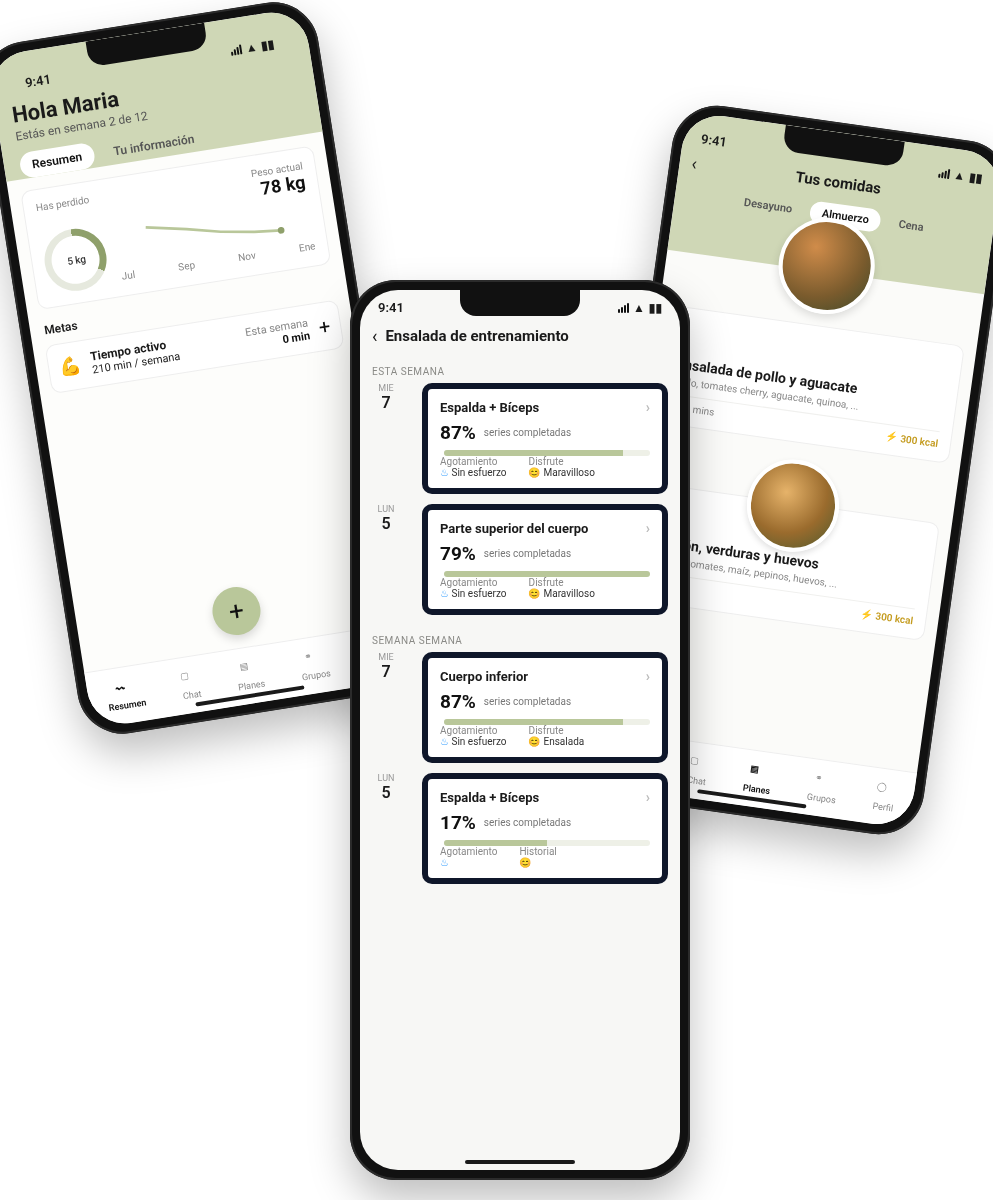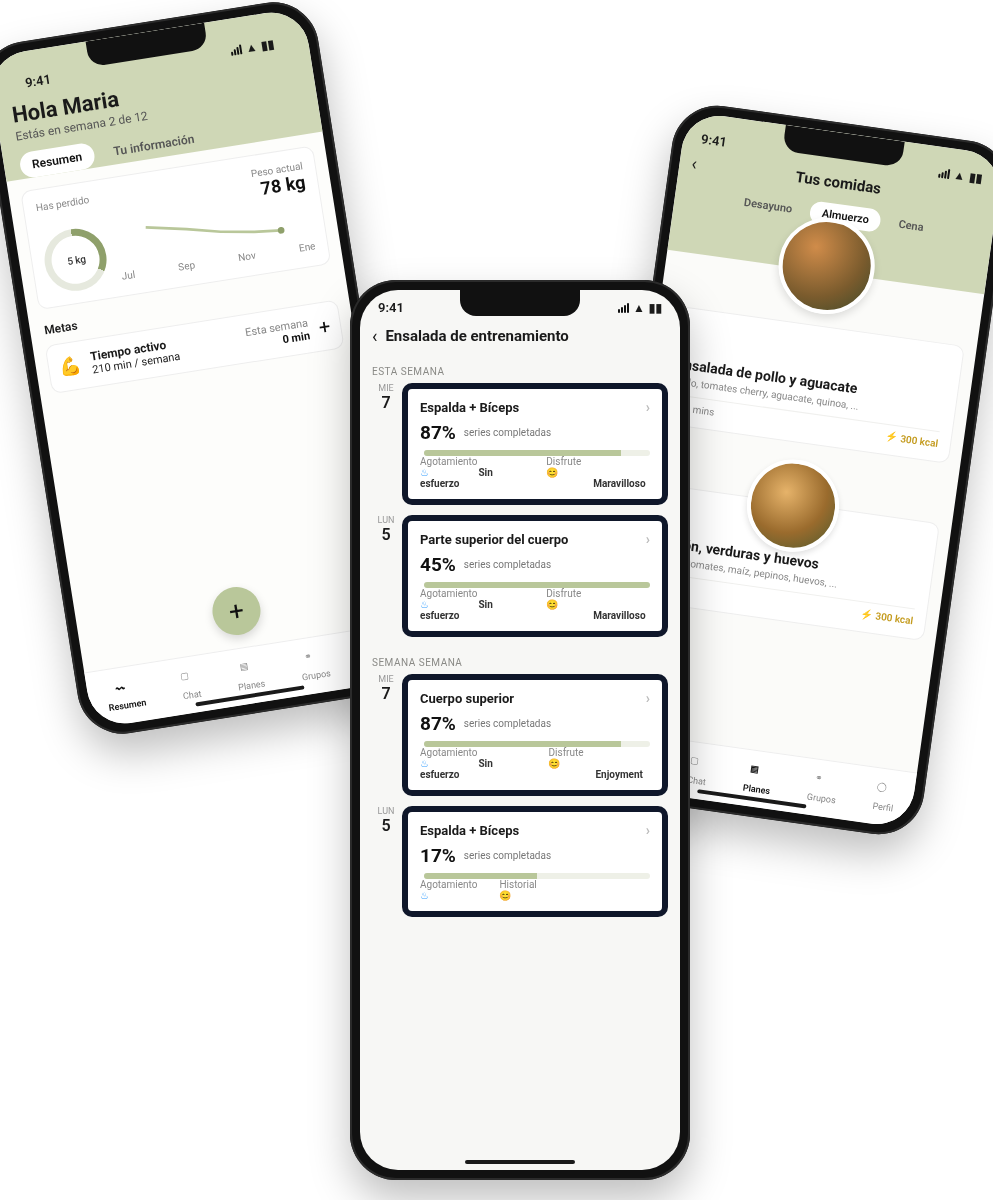--- a/index.html
+++ b/index.html
@@ -54,33 +54,33 @@
   .tabbar .ti{display:flex;flex-direction:column;align-items:center;gap:2px;}
   .tabbar .ti.active{color:#111;font-weight:600;}
   .tabbar svg,.tabbar .ico{width:18px;height:18px;}
 
   
   .p2 .screen{background:#f7f7f5;}
   .p2 .topbar{display:flex;align-items:center;gap:8px;padding:6px 12px 10px;font-size:15px;font-weight:700;}
   .p2 .topbar .b{font-weight:400;font-size:18px;}
   .p2 .grp{padding:0 12px;}
   .p2 .grp-h{font-size:10px;letter-spacing:.5px;color:#8a8a86;margin:10px 0 6px;}
-  .p2 .row{display:flex;gap:2px;}
+  .p2 .row{display:flex;gap:22px;}
   .p2 .date{width:28px;text-align:center;}
   .p2 .date .dw{font-size:9px;color:#999;}
   .p2 .date .dn{font-size:16px;font-weight:600;}
   .p2 .wcard{flex:1;background:#fff;border:6px solid #0f172a;border-radius:10px;padding:10px 12px;margin-bottom:10px;}
   .p2 .wcard .t{display:flex;justify-content:space-between;align-items:center;font-size:13px;font-weight:700;}
   .p2 .chev{color:#bbb;font-size:14px;}
   .p2 .prog{display:flex;align-items:center;gap:8px;margin:6px 0;font-size:10px;color:#777;}
   .p2 .pct{font-size:19px;font-weight:700;color:#111;}
   .p2 .bar{flex:1;height:6px;background:#eef0e7;border-radius:3px;overflow:hidden;margin-left:4px;}
   .p2 .bar i{display:block;height:100%;background:#b9c79a;}
   .p2 .meta{display:flex;gap:22px;font-size:10px;color:#888;}
-  .p2 .meta b{color:#333;font-weight:700;margin-left:47px;}
+  .p2 .meta b{color:#333;font-weight:400;}
 
   
   .p3 .screen{background:#fbfbf9;}
   .p3 .hero{background:#cfd7b6;padding:8px 0 46px;position:relative;}
   .p3 .topbar{display:flex;align-items:center;justify-content:center;padding:4px 12px;font-size:15px;font-weight:700;position:relative;}
   .p3 .back{position:absolute;left:12px;font-size:18px;font-weight:400;}
   .p3 .mtabs{display:flex;justify-content:center;gap:6px;margin-top:8px;font-size:11px;font-weight:600;color:#555;}
   .p3 .mtabs .mt{padding:5px 12px;border-radius:14px;}
   .p3 .mtabs .mt.active{background:#fff;color:#111;}
   .p3 .bowl{position:absolute;left:50%;transform:translateX(-50%);width:88px;height:88px;border-radius:50%;background:radial-gradient(circle at 35% 30%,#d08c4a,#7a5b2d 60%,#3d4a2a);border:4px solid #fff;box-shadow:0 4px 8px rgba(0,0,0,.12);}
@@ -325,53 +325,53 @@
             <div class="date">
               <div class="dw">LUN</div>
               <div class="dn">5</div>
             </div>
             <div class="wcard">
               <div class="t">
                 <span>Parte superior del cuerpo</span>
                 <span class="chev">›</span>
               </div>
               <div class="prog">
-                <span class="pct">45%</span>
+                <span class="pct">79%</span>
                 <span>series completadas</span>
               </div>
               <div class="bar">
                 <i style="width:100%"></i>
               </div>
               <div class="meta">
                 <span><span>Agotamiento</span><br><span style="color:#3aa0ff">♨</span> <b>Sin esfuerzo</b></span>
                 <span><span>Disfrute</span><br><span>😊</span> <b>Maravilloso</b></span>
               </div>
             </div>
           </div>
           <div class="grp-h">SEMANA SEMANA</div>
           <div class="row">
             <div class="date">
               <div class="dw">MIE</div>
               <div class="dn">7</div>
             </div>
             <div class="wcard">
               <div class="t">
-                <span>Cuerpo superior</span>
+                <span>Cuerpo inferior</span>
                 <span class="chev">›</span>
               </div>
               <div class="prog">
                 <span class="pct">87%</span>
                 <span>series completadas</span>
               </div>
               <div class="bar">
                 <i style="width:87%"></i>
               </div>
               <div class="meta">
                 <span><span>Agotamiento</span><br><span style="color:#3aa0ff">♨</span> <b>Sin esfuerzo</b></span>
-                <span><span>Disfrute</span><br><span>😊</span> <b>Enjoyment</b></span>
+                <span><span>Disfrute</span><br><span>😊</span> <b>Ensalada</b></span>
               </div>
             </div>
           </div>
           <div class="row">
             <div class="date">
               <div class="dw">LUN</div>
               <div class="dn">5</div>
             </div>
             <div class="wcard">
               <div class="t">

